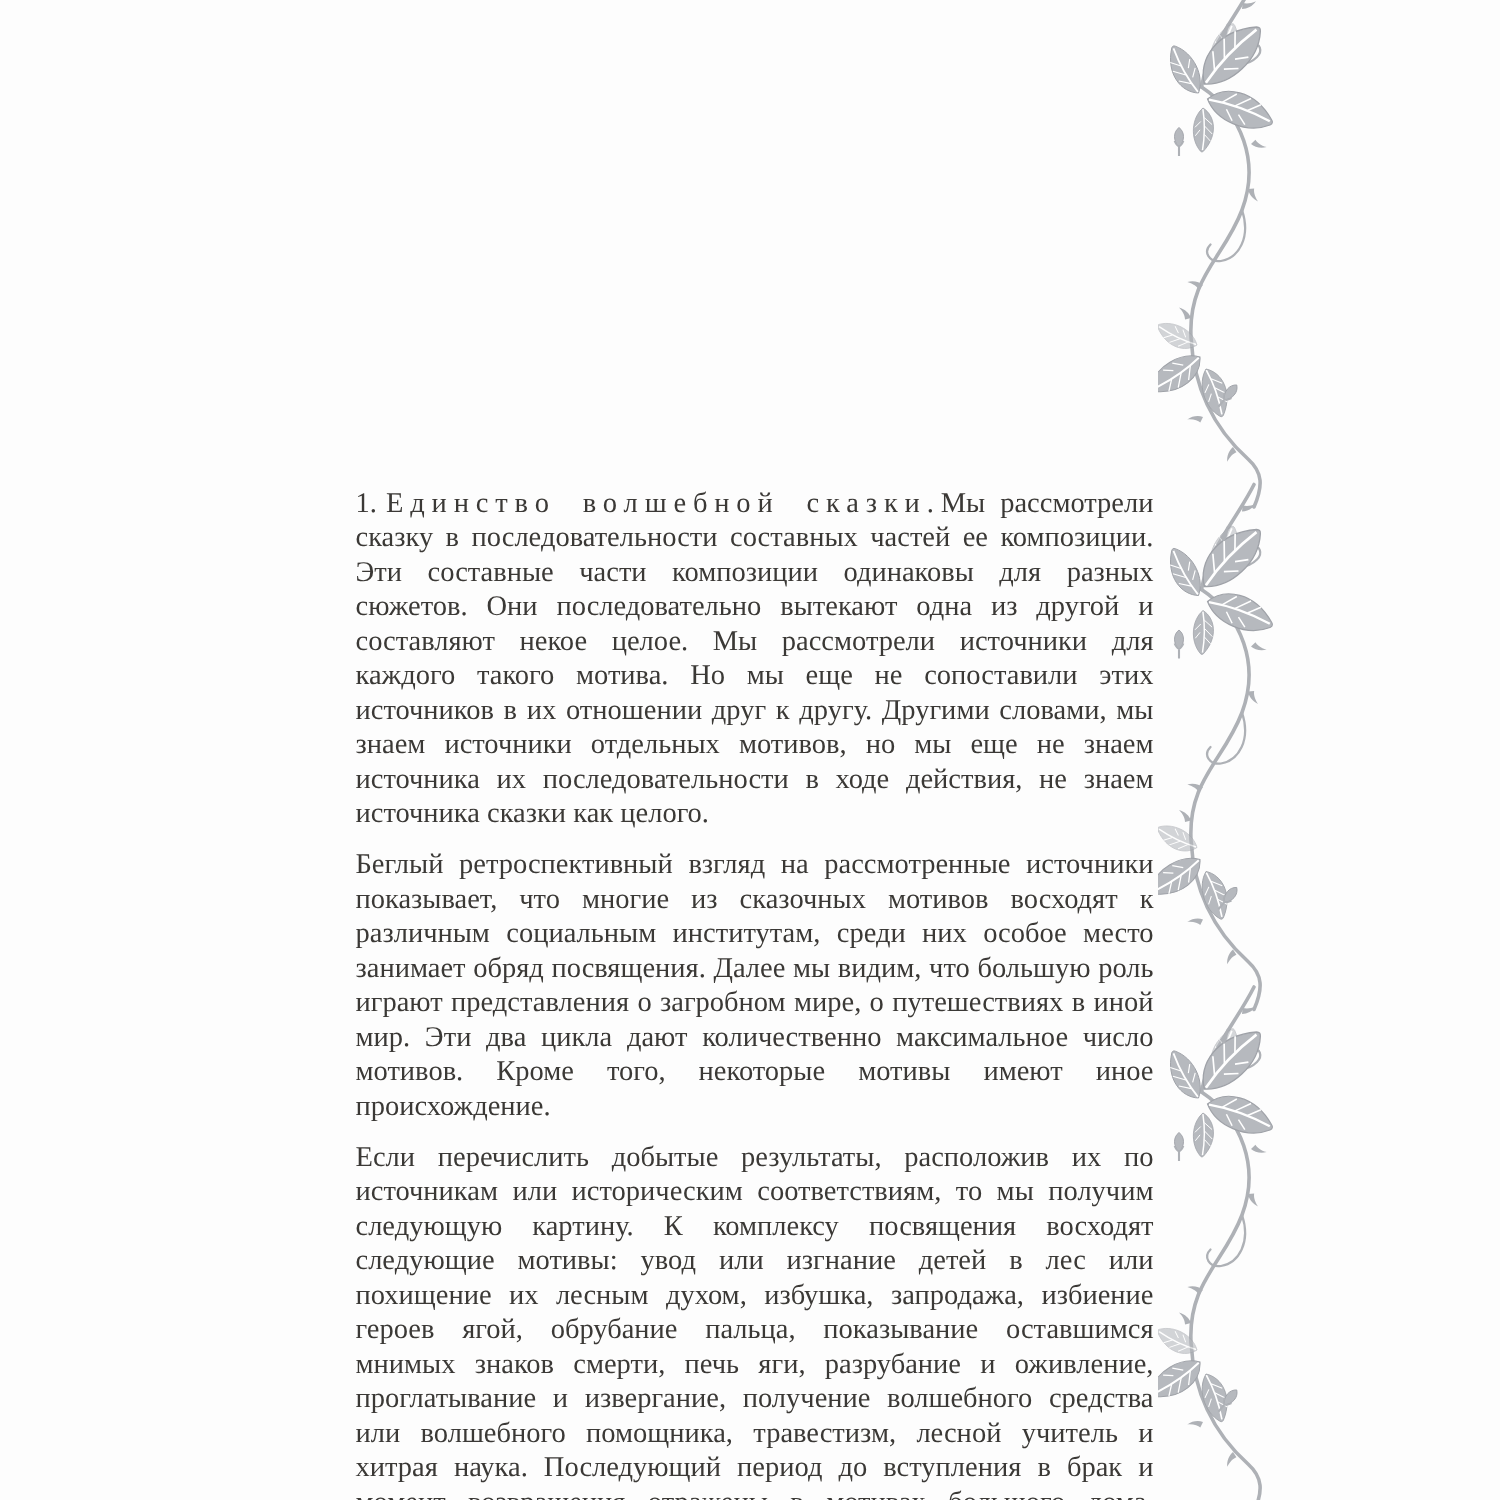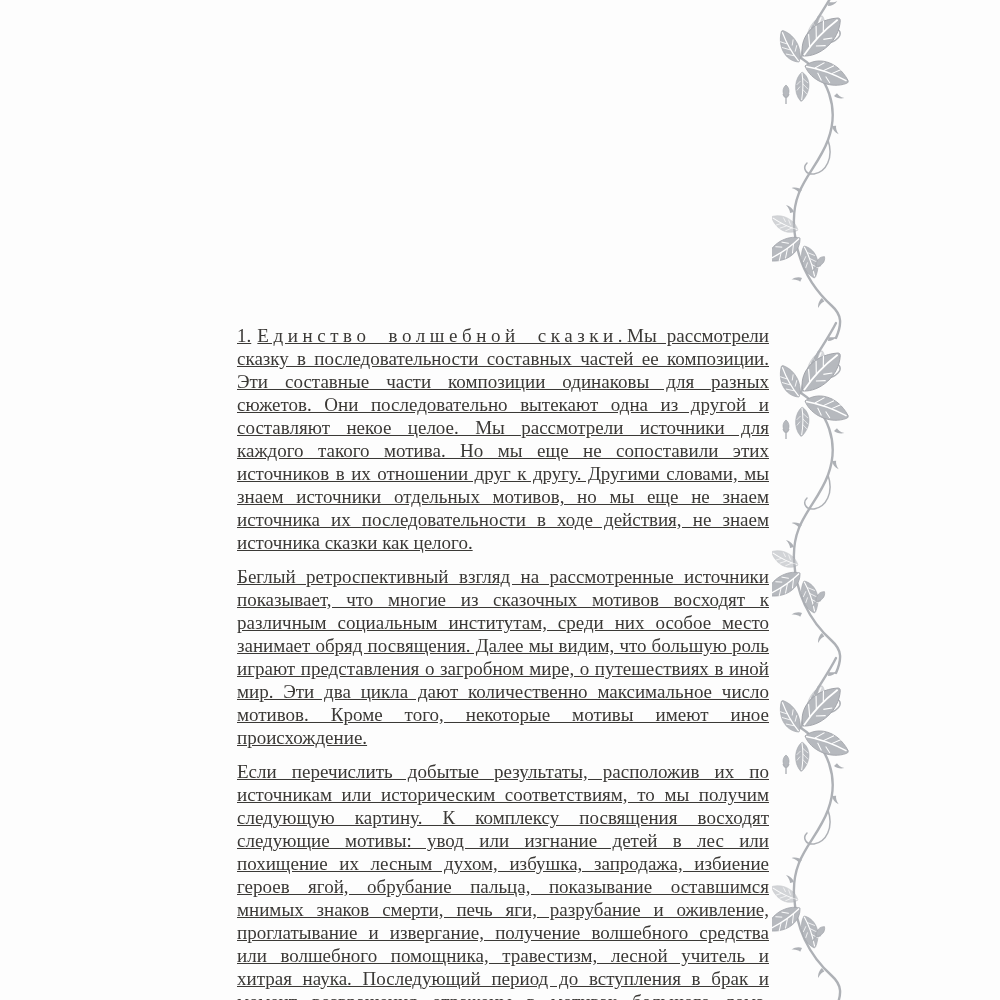--- a/index.html
+++ b/index.html
@@ -25,21 +25,20 @@
     top: 324px;
     width: 532px;
     color: #3b3936;
     font-size: 19px;
     line-height: 23px;
     text-align: justify;
     text-justify: inter-word;
   }
   .text-block p {
     margin: 0 0 11px 0;
-    text-decoration: underline;
   }
   .text-block p:last-child {
     margin-bottom: 0;
   }
   .section-number {
     margin-right: 0.32em;
   }
   .section-heading {
     letter-spacing: 0.24em;
     word-spacing: 0.18em;

